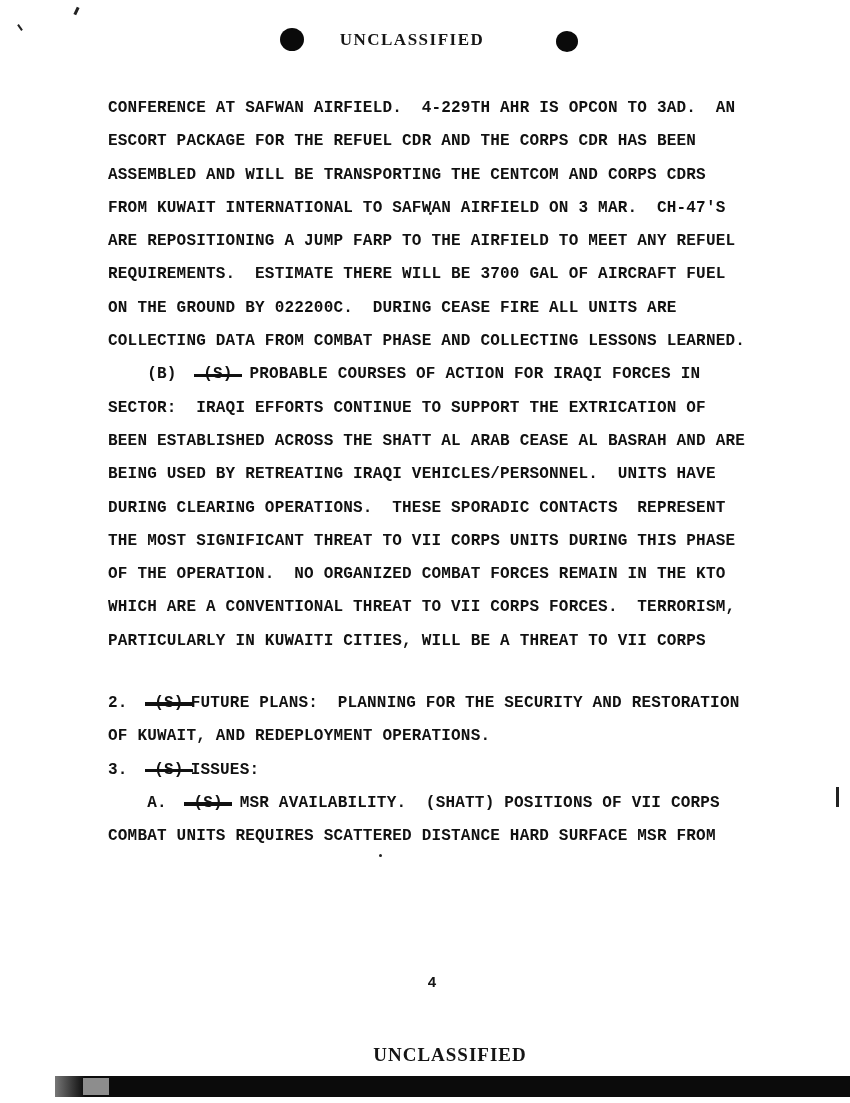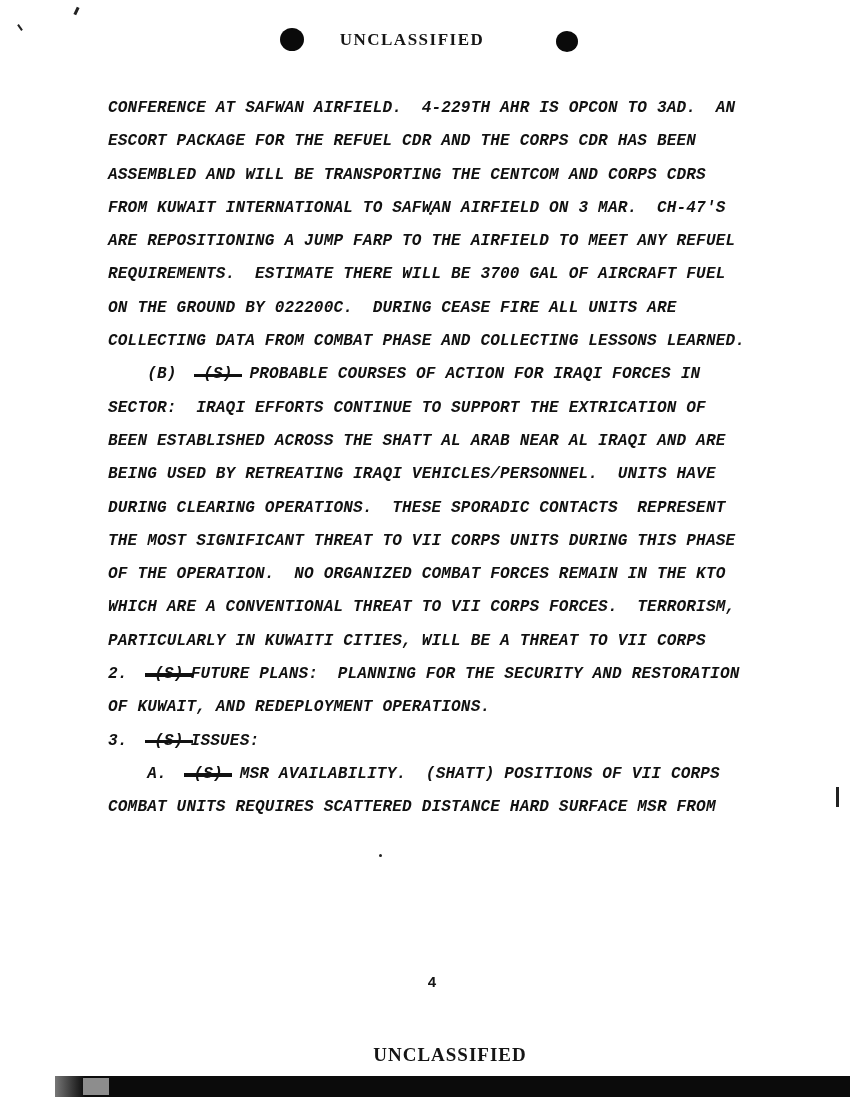--- a/index.html
+++ b/index.html
@@ -14,24 +14,24 @@
     font-family:"Liberation Serif","DejaVu Serif",serif;font-weight:bold;
     font-size:17px;letter-spacing:1.5px;transform:translateX(-13px);
   }
   .ink-dot{position:absolute;background:#0a0a0a;border-radius:50%}
   .ink-dot.left{left:280px;top:28px;width:24px;height:23px}
   .ink-dot.right{left:556px;top:31px;width:22px;height:21px}
 
   
   .doc-body{
     position:absolute;top:92px;left:108px;width:680px;
-    font-size:16px;font-weight:bold;letter-spacing:0.2px;color:#111;font-style:italic;
+    font-size:16px;font-weight:bold;letter-spacing:0.2px;color:#111;
   }
   .line{white-space:pre;height:33.3px;line-height:33.3px}
-  .line.gap{}
+  .line.gap{margin-top:29px}
   .strike{position:relative;padding:0 7px}
   .strike::after{
     content:"";position:absolute;left:-2px;right:-2px;top:46%;height:3.5px;
     background:#111;
   }
 
   .page-number{
     position:absolute;top:975px;left:0;width:850px;text-align:center;
     font-size:15px;font-weight:bold;transform:translateX(7px);
   }
@@ -72,21 +72,21 @@
     <div class="line"><span>CONFERENCE AT SAFWAN AIRFIELD.  4-229TH AHR IS OPCON TO 3AD.  AN</span></div>
     <div class="line"><span>ESCORT PACKAGE FOR THE REFUEL CDR AND THE CORPS CDR HAS BEEN</span></div>
     <div class="line"><span>ASSEMBLED AND WILL BE TRANSPORTING THE CENTCOM AND CORPS CDRS</span></div>
     <div class="line"><span>FROM KUWAIT INTERNATIONAL TO SAFWAN AIRFIELD ON 3 MAR.  CH-47'S</span></div>
     <div class="line"><span>ARE REPOSITIONING A JUMP FARP TO THE AIRFIELD TO MEET ANY REFUEL</span></div>
     <div class="line"><span>REQUIREMENTS.  ESTIMATE THERE WILL BE 3700 GAL OF AIRCRAFT FUEL</span></div>
     <div class="line"><span>ON THE GROUND BY 022200C.  DURING CEASE FIRE ALL UNITS ARE</span></div>
     <div class="line"><span>COLLECTING DATA FROM COMBAT PHASE AND COLLECTING LESSONS LEARNED.</span></div>
     <div class="line"><span>    (B)  </span><span class="strike">(S)</span><span> PROBABLE COURSES OF ACTION FOR IRAQI FORCES IN</span></div>
     <div class="line"><span>SECTOR:  IRAQI EFFORTS CONTINUE TO SUPPORT THE EXTRICATION OF</span></div>
-    <div class="line"><span>BEEN ESTABLISHED ACROSS THE SHATT AL ARAB NEAR AL IRAQI AND ARE</span></div>
+    <div class="line"><span>BEEN ESTABLISHED ACROSS THE SHATT AL ARAB CEASE AL BASRAH AND ARE</span></div>
     <div class="line"><span>BEING USED BY RETREATING IRAQI VEHICLES/PERSONNEL.  UNITS HAVE</span></div>
     <div class="line"><span>DURING CLEARING OPERATIONS.  THESE SPORADIC CONTACTS  REPRESENT</span></div>
     <div class="line"><span>THE MOST SIGNIFICANT THREAT TO VII CORPS UNITS DURING THIS PHASE</span></div>
     <div class="line"><span>OF THE OPERATION.  NO ORGANIZED COMBAT FORCES REMAIN IN THE KTO</span></div>
     <div class="line"><span>WHICH ARE A CONVENTIONAL THREAT TO VII CORPS FORCES.  TERRORISM,</span></div>
     <div class="line"><span>PARTICULARLY IN KUWAITI CITIES, WILL BE A THREAT TO VII CORPS</span></div>
     <div class="line gap"><span>2.  </span><span class="strike">(S)</span><span>FUTURE PLANS:  PLANNING FOR THE SECURITY AND RESTORATION</span></div>
     <div class="line"><span>OF KUWAIT, AND REDEPLOYMENT OPERATIONS.</span></div>
     <div class="line"><span>3.  </span><span class="strike">(S)</span><span>ISSUES:</span></div>
     <div class="line"><span>    A.  </span><span class="strike">(S)</span><span> MSR AVAILABILITY.  (SHATT) POSITIONS OF VII CORPS</span></div>

